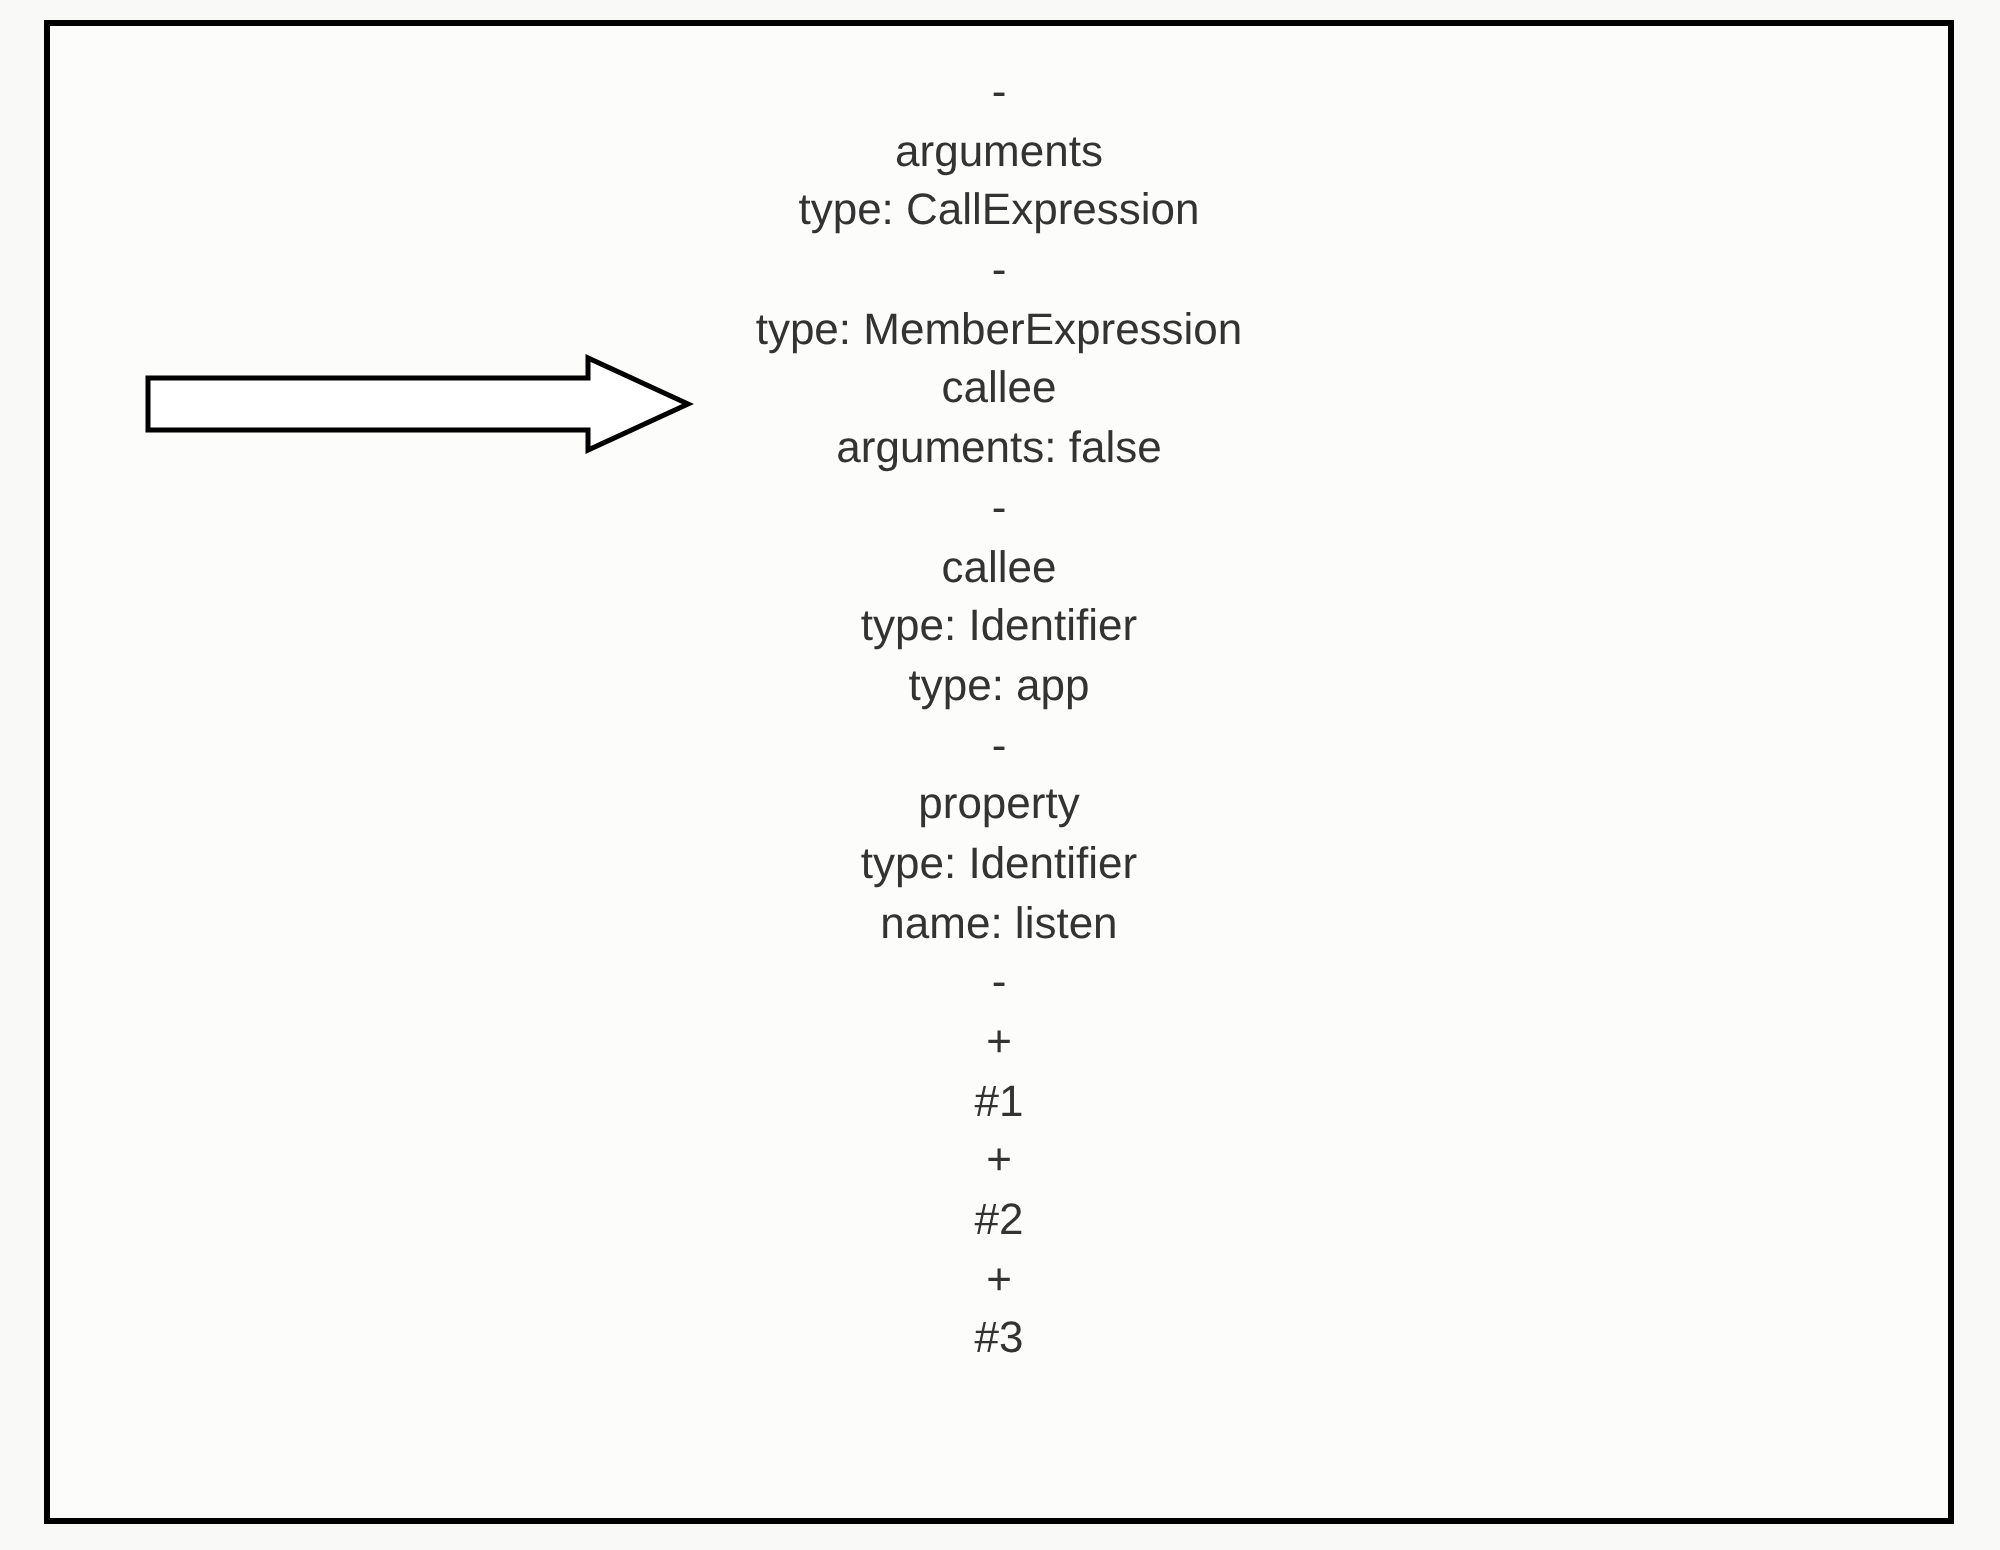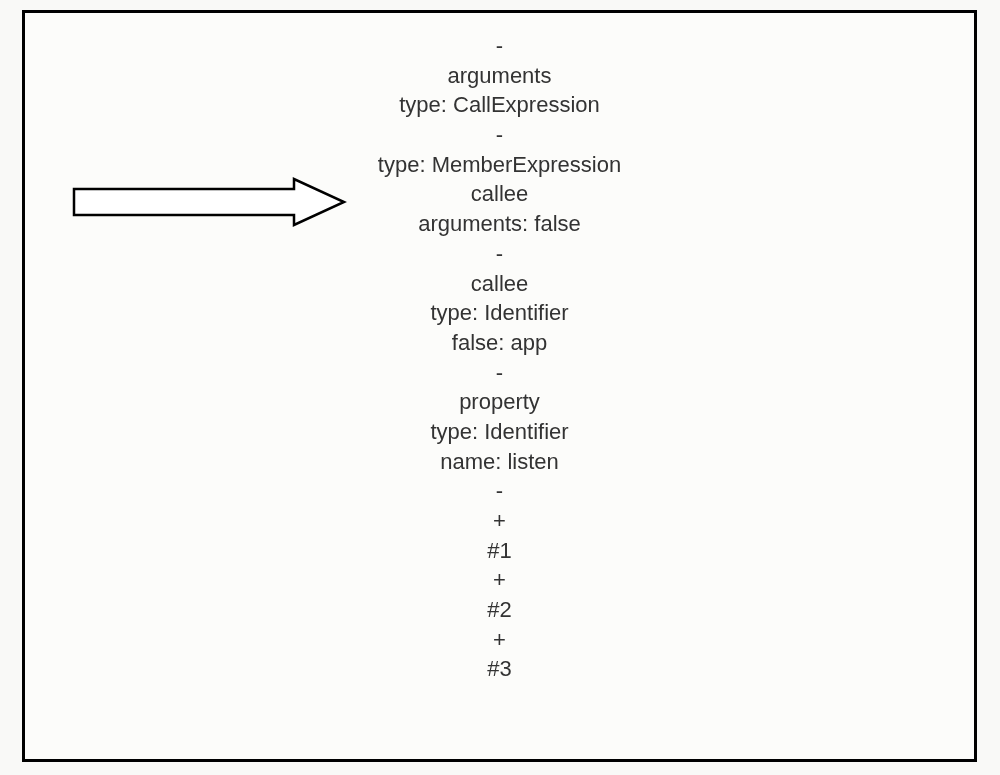--- a/index.html
+++ b/index.html
@@ -65,21 +65,21 @@
     <div class="ast-line">-</div>
     <div class="ast-line">arguments</div>
     <div class="ast-line">type: CallExpression</div>
     <div class="ast-line">-</div>
     <div class="ast-line">type: MemberExpression</div>
     <div class="ast-line">callee</div>
     <div class="ast-line">arguments: false</div>
     <div class="ast-line">-</div>
     <div class="ast-line">callee</div>
     <div class="ast-line">type: Identifier</div>
-    <div class="ast-line">false: app</div>
+    <div class="ast-line">type: app</div>
     <div class="ast-line">-</div>
     <div class="ast-line">property</div>
     <div class="ast-line">type: Identifier</div>
     <div class="ast-line">name: listen</div>
     <div class="ast-line">-</div>
     <div class="ast-line">+</div>
     <div class="ast-line">#1</div>
     <div class="ast-line">+</div>
     <div class="ast-line">#2</div>
     <div class="ast-line">+</div>

